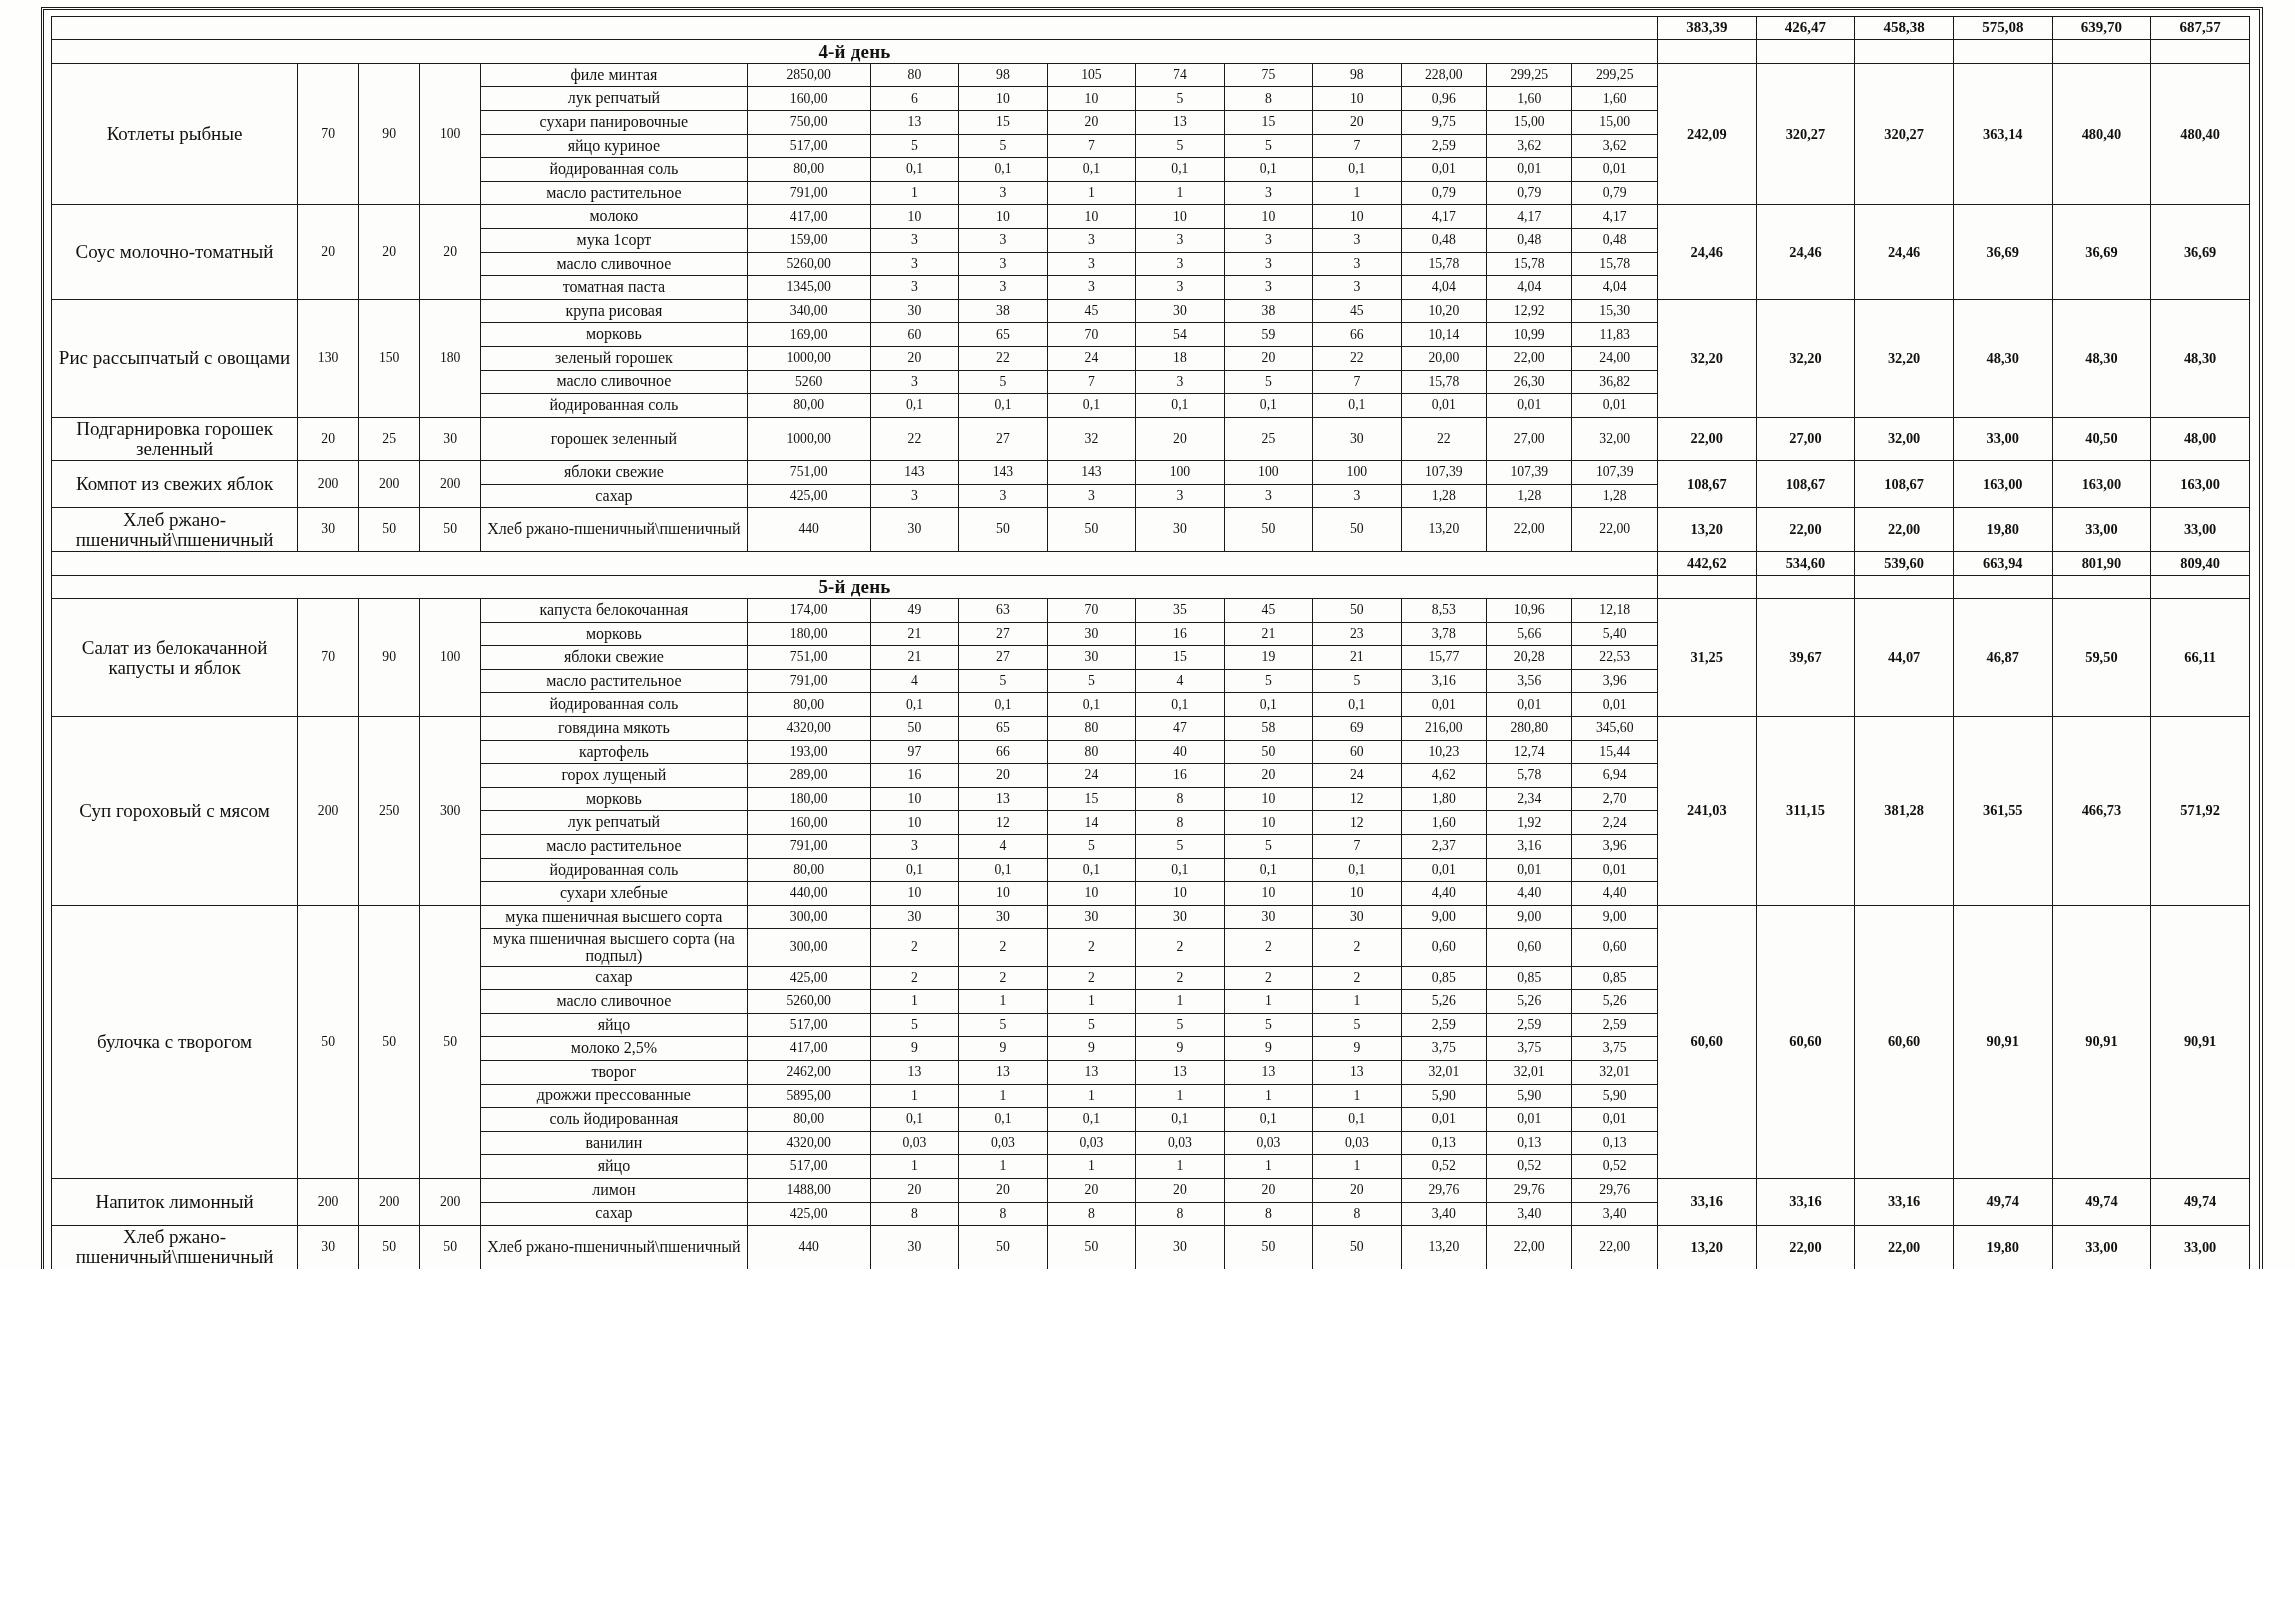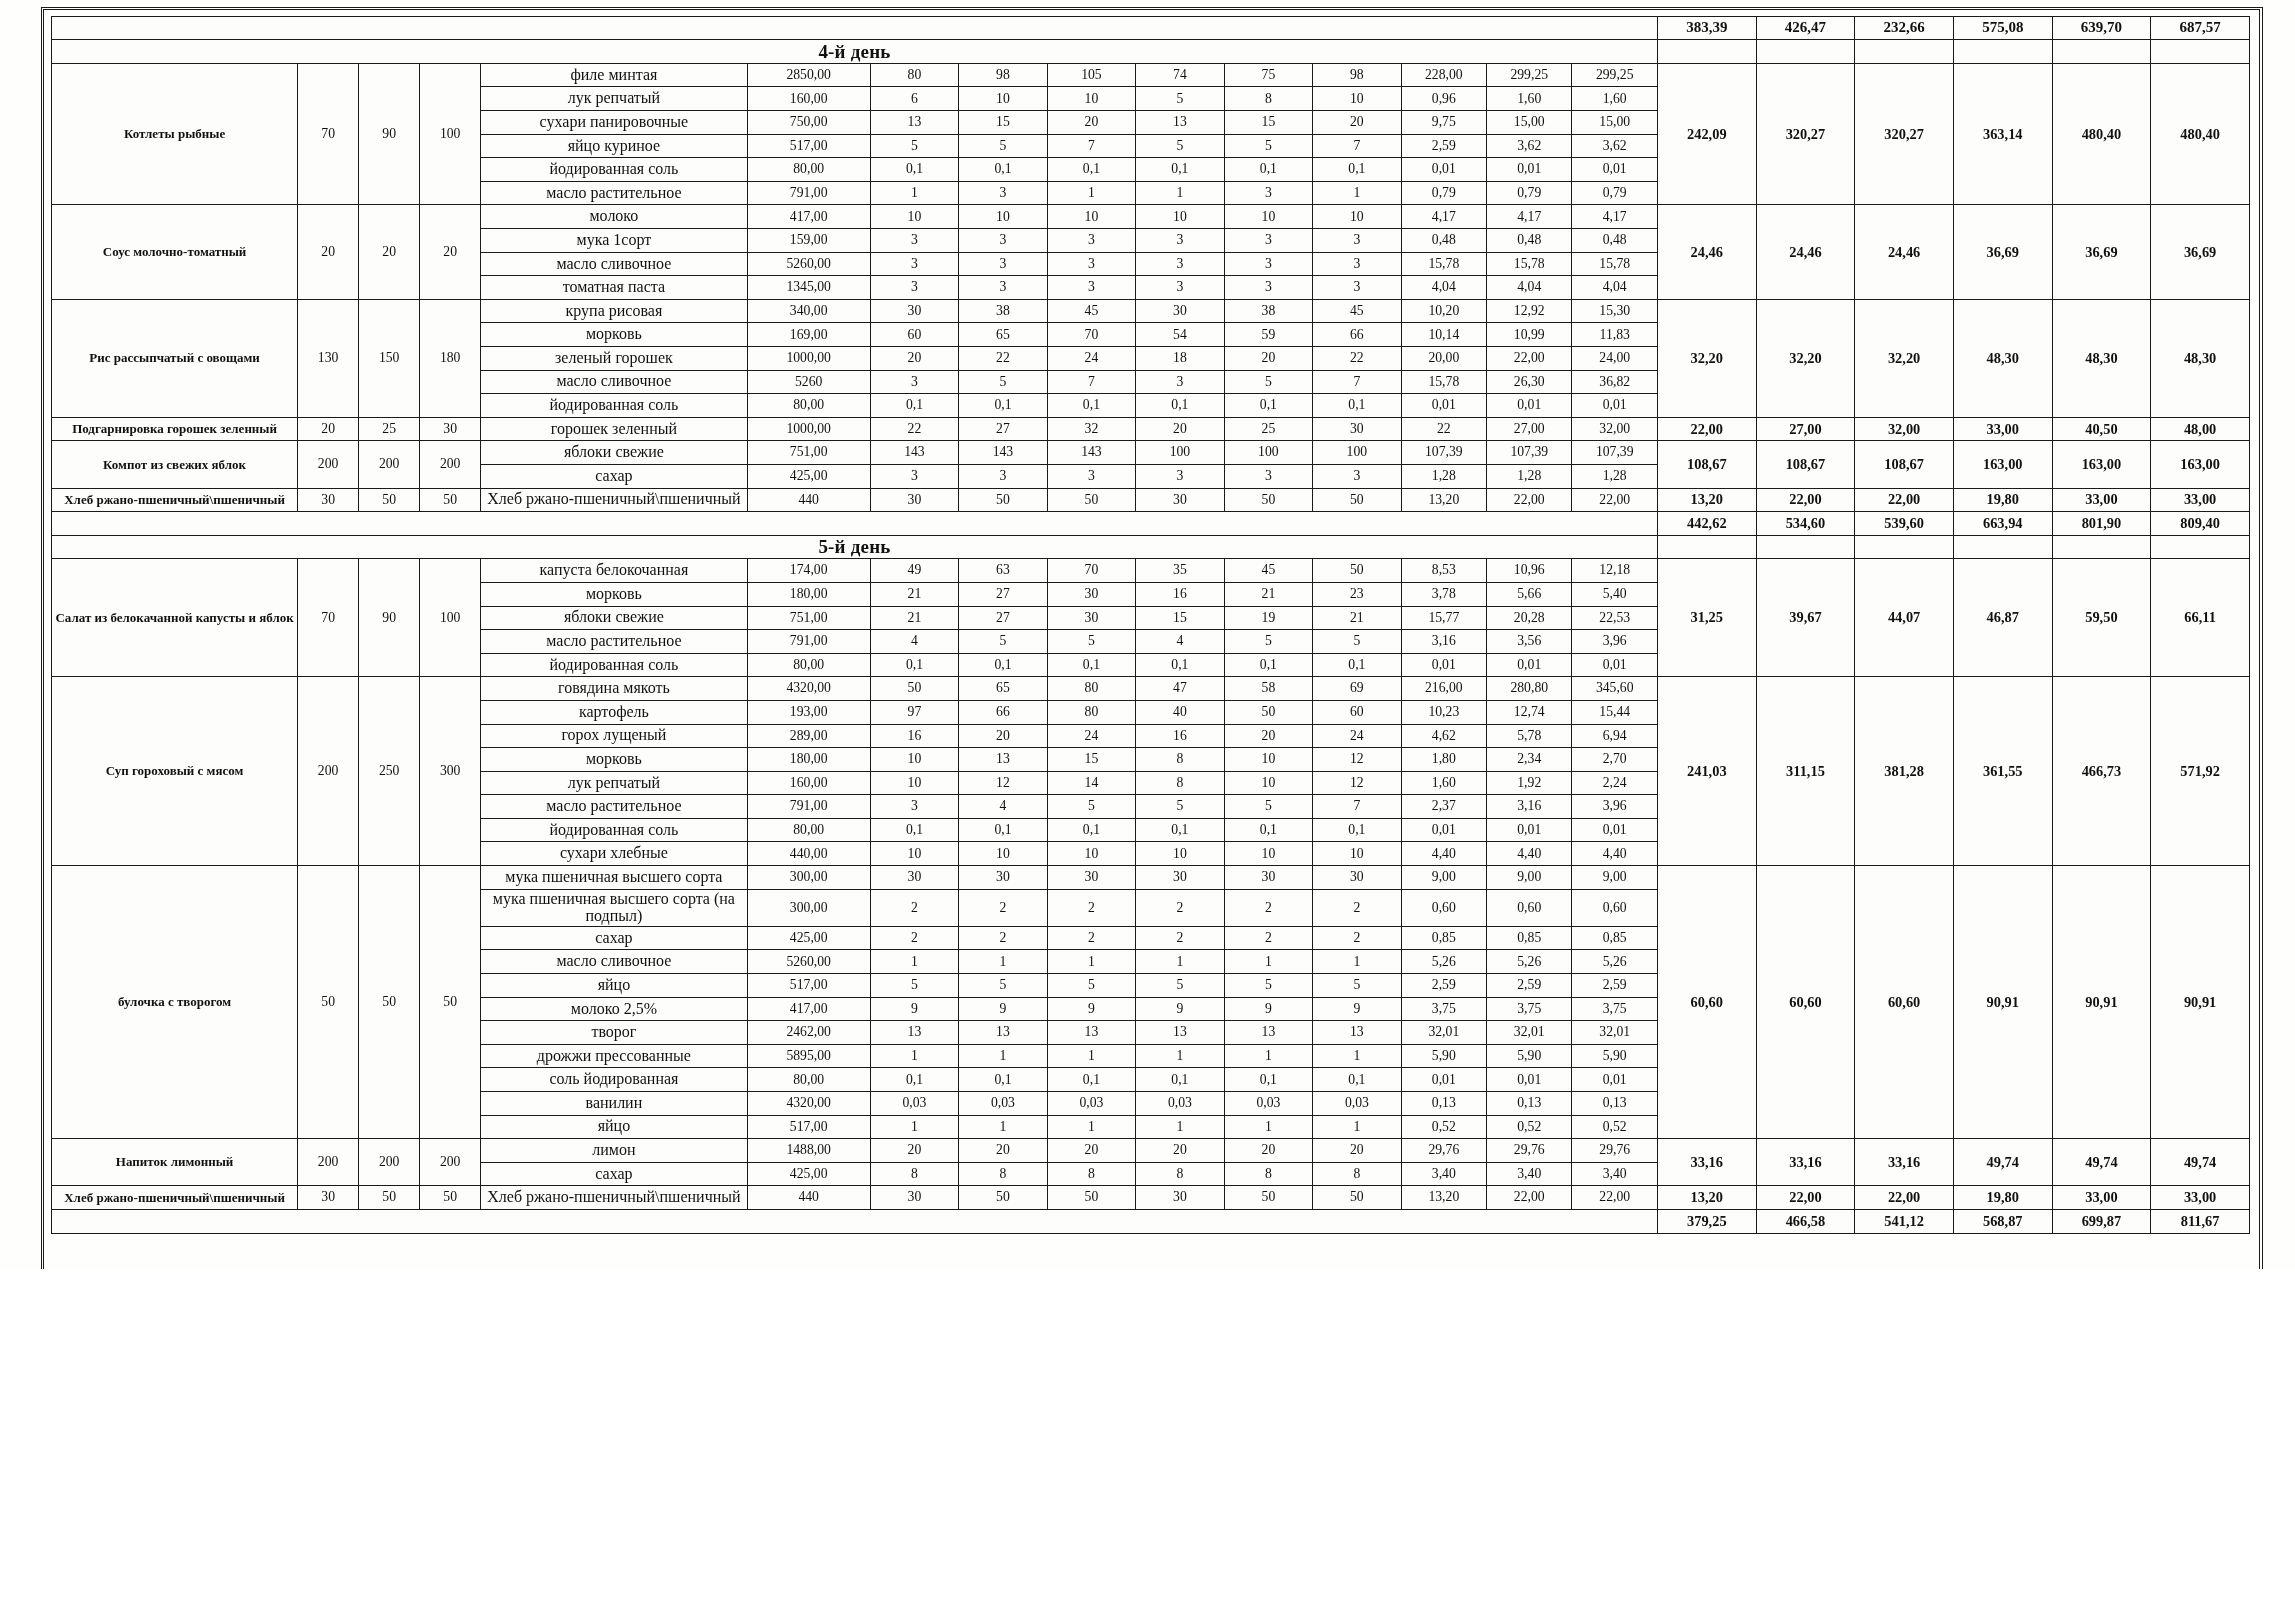--- a/index.html
+++ b/index.html
@@ -43,22 +43,21 @@
     box-sizing: border-box;
     background: #fdfdfb;
   }
   td.blank {
     border: none;
     background: transparent;
   }
   td.name {
     text-align: left;
     padding-left: 6.5px;
-    font-size: 13px;
-    font-weight: bold;
+    font-size: 19px;
   }
   td.ing {
     text-align: left;
     padding-left: 5.2px;
     font-size: 16px;
   }
   td.daylabel {
     font-weight: bold;
     text-align: center;
     font-size: 19px;
@@ -132,21 +131,21 @@
         <col style="width:97px">
         <col style="width:97px">
         <col style="width:97px">
         <col style="width:97px">
       </colgroup>
       <tbody id="table-body">
           <tr>
             <td class="blank" colspan="15"></td>
             <td class="topnum">383,39</td>
             <td class="topnum">426,47</td>
-            <td class="topnum">232,66</td>
+            <td class="topnum">458,38</td>
             <td class="topnum">575,08</td>
             <td class="topnum">639,70</td>
             <td class="topnum">687,57</td>
           </tr>
           <tr>
             <td class="daylabel" colspan="15">4-й день</td>
             <td class="blank"></td>
             <td class="blank"></td>
             <td class="blank"></td>
             <td class="blank"></td>

